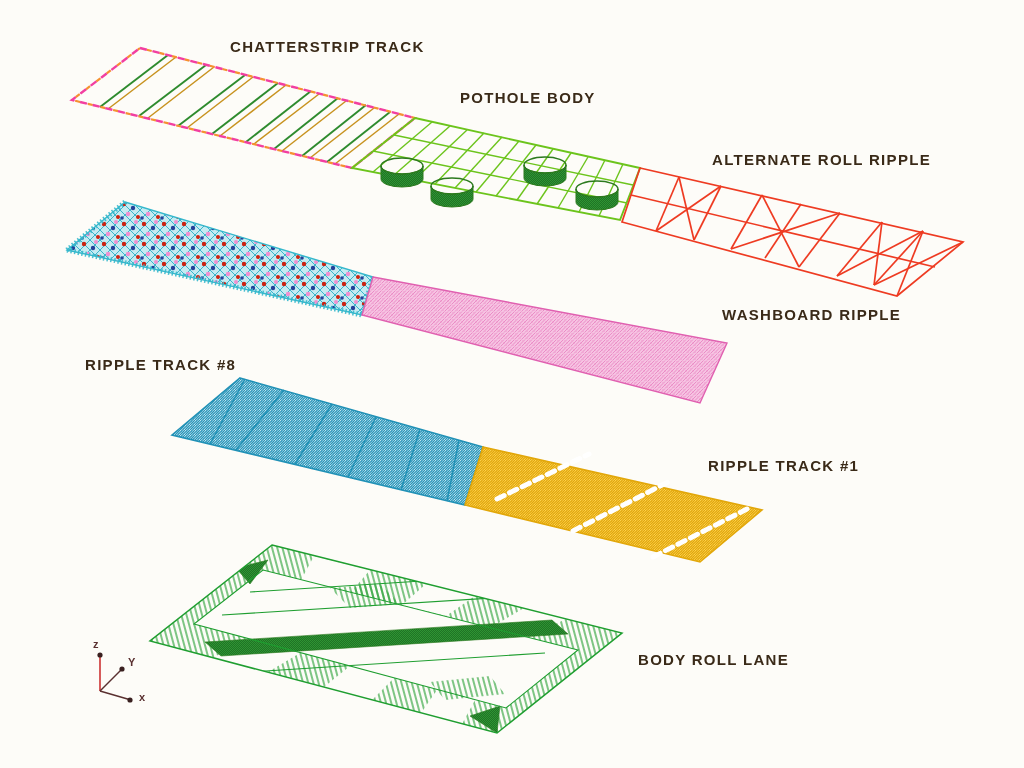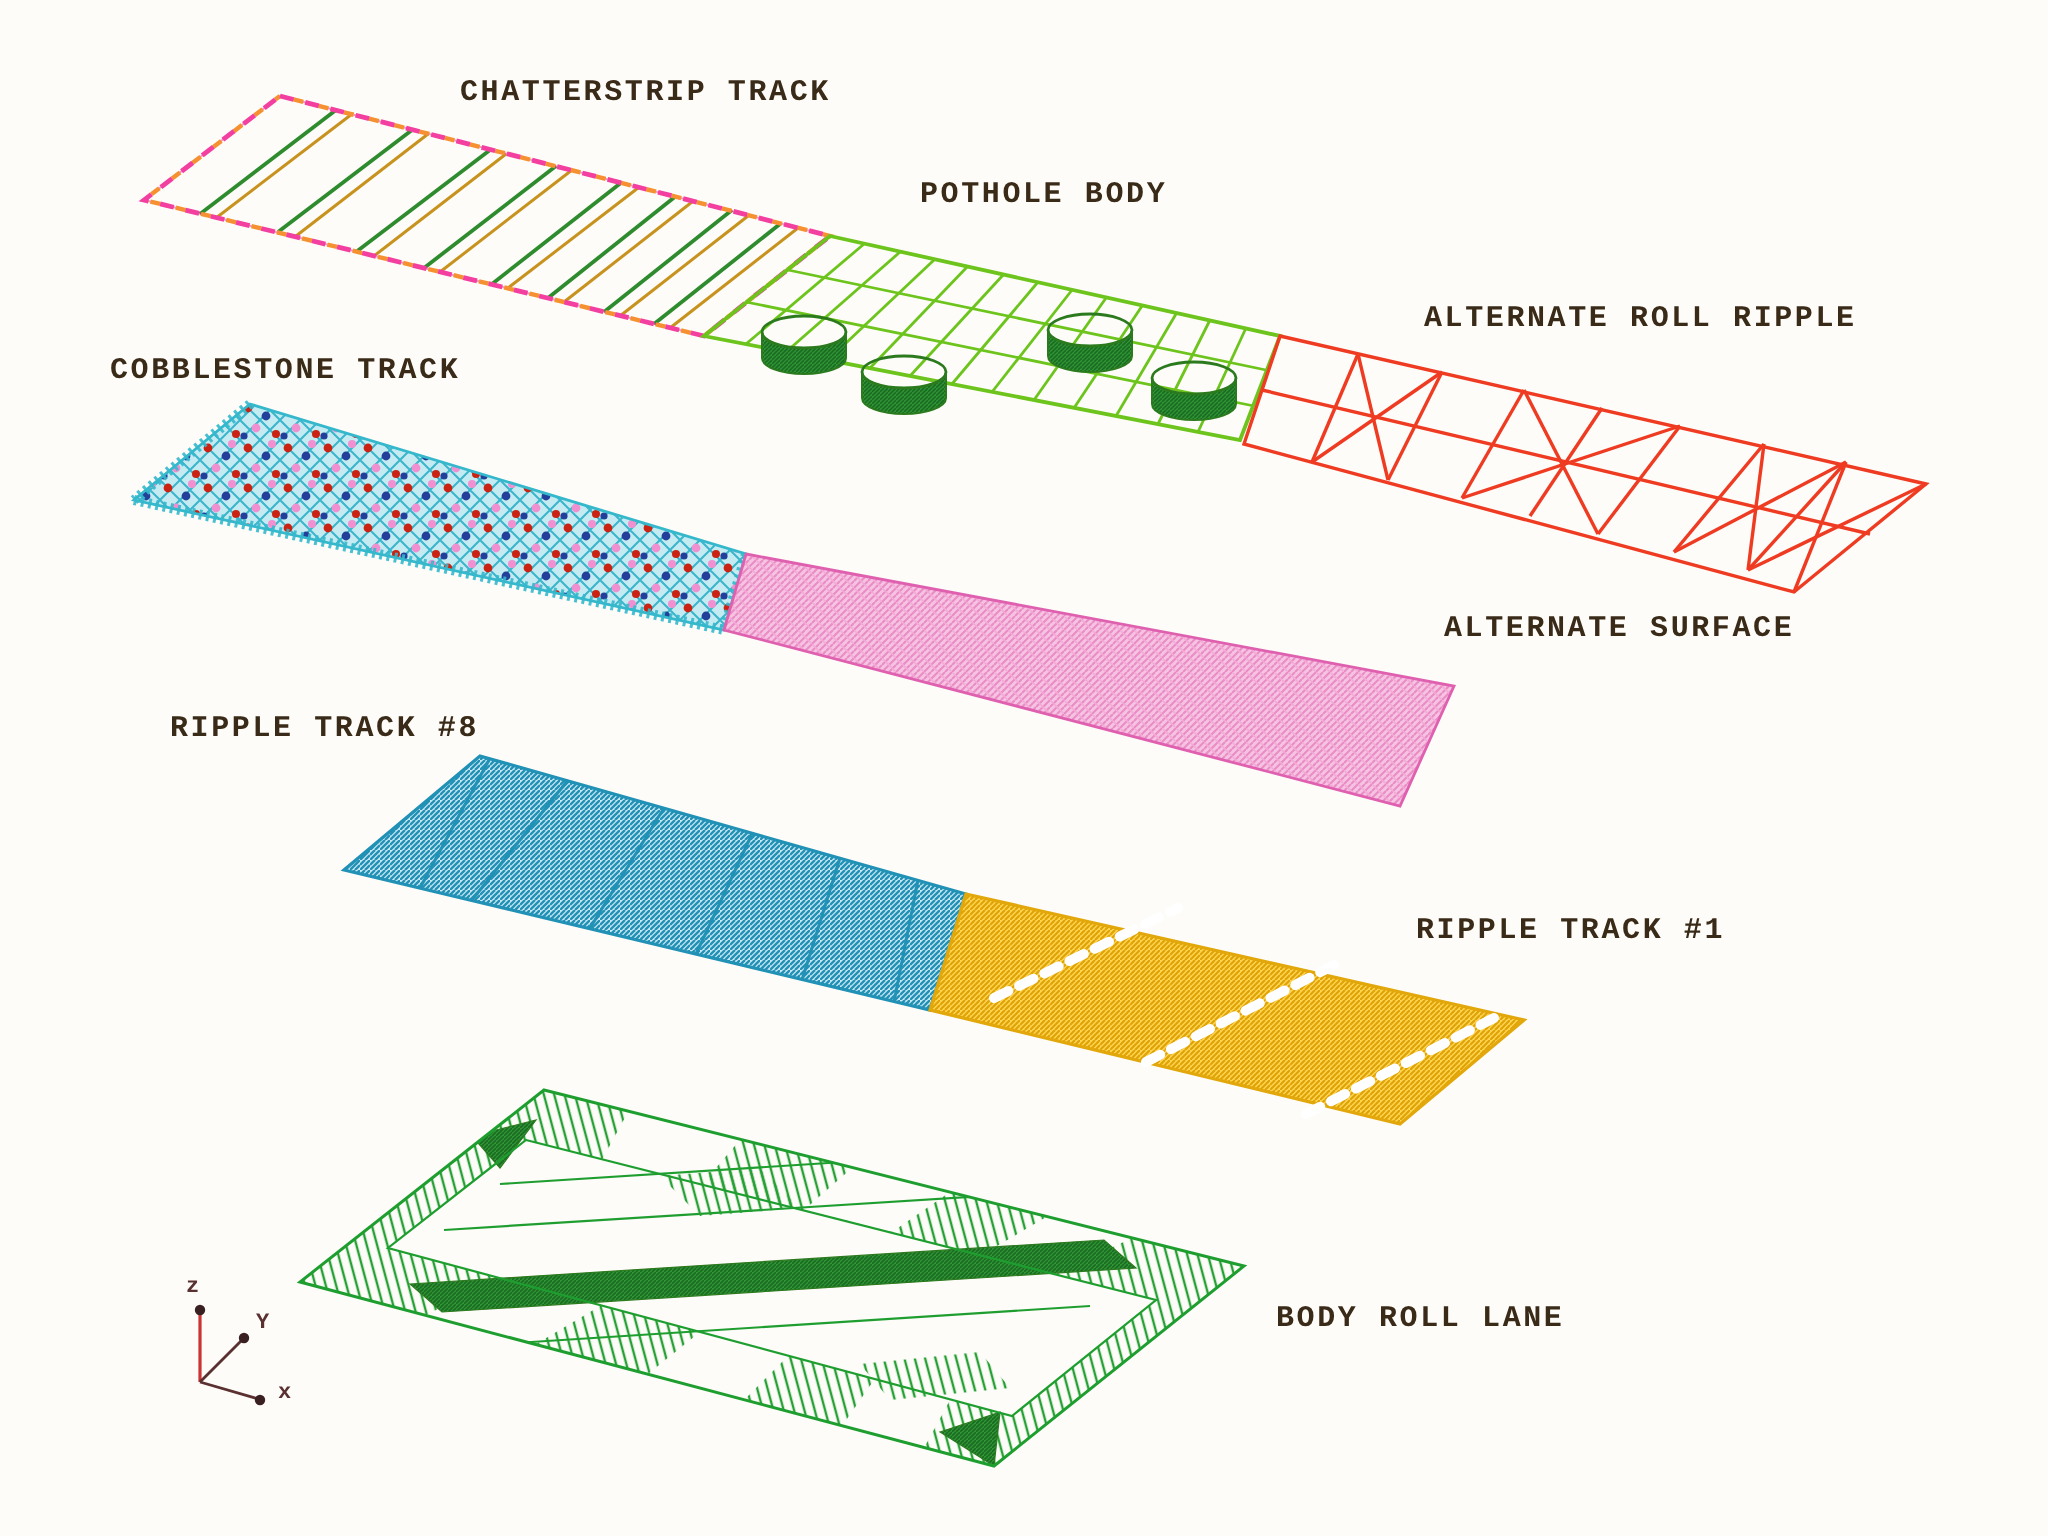--- a/index.html
+++ b/index.html
@@ -1,19 +1,19 @@
 <!DOCTYPE html>
 <html style="--page-bg: #fdfcf8; --label-text: #3a2a18; --chatterstrip-outline: #f23fa0; --chatterstrip-dash: #f59130; --chatterstrip-bar-green: #2e8b2e; --chatterstrip-bar-gold: #c8921e; --pothole-grid: #6cc41c; --pothole-dark: #2c7a1e; --alt-roll: #ee3b22; --cobble-cyan: #35b8cc; --cobble-dot-red: #cc2211; --cobble-dot-blue: #224099; --cobble-dot-pink: #f090d0; --washboard-pink: #f6c3e2; --washboard-edge: #e060b0; --ripple3-blue: #2191b6; --ripple4-gold: #e2a70a; --body-twist-green: #1f9e30; --axis-red: #cc3333; --axis-dark: #5a3030;"><head>
 <meta charset="utf-8">
 <style>
   html,body{margin:0;padding:0;}
   #stage{
     position:relative;width:1024px;height:768px;overflow:hidden;
     background:var(--page-bg,#fdfcf8);
-    font-family:Liberation Mono, monospace;
+    font-family:Liberation Sans, sans-serif;
     text-align:center;
   }
   #figure-svg{position:absolute;left:0;top:0;}
   .lbl{
     position:absolute;
     font-weight:bold;font-size:15px;letter-spacing:1.3px;
     color:var(--label-text,#3a2a18);white-space:nowrap;
   }
   .axis-lbl{
     position:absolute;font-weight:bold;font-size:11px;
@@ -230,22 +230,21 @@
       <line class="ax-xy" x1="100" y1="691" x2="131" y2="700"></line>
       <circle class="ax-dot" cx="100" cy="655" r="2.6"></circle>
       <circle class="ax-dot" cx="122" cy="669" r="2.6"></circle>
       <circle class="ax-dot" cx="130" cy="700" r="2.6"></circle>
     </g>
   </svg>
 
   <div class="lbl" style="left:230px;top:38px">CHATTERSTRIP TRACK</div>
   <div class="lbl" style="left:460px;top:89px">POTHOLE BODY</div>
   <div class="lbl" style="left:712px;top:151px">ALTERNATE ROLL RIPPLE</div>
-  <div class="lbl" style="left:55px;top:177px">COBBLESTONE TRACK</div>
-  <div class="lbl" style="left:722px;top:306px">ALTERNATE SURFACE</div>
+  <div class="lbl" style="left:722px;top:306px">WASHBOARD RIPPLE</div>
   <div class="lbl" style="left:85px;top:356px">RIPPLE TRACK #8</div>
   <div class="lbl" style="left:708px;top:457px">RIPPLE TRACK #1</div>
   <div class="lbl" style="left:638px;top:651px">BODY ROLL LANE</div>
 
   <div class="axis-lbl" style="left:93px;top:638px">z</div>
   <div class="axis-lbl" style="left:128px;top:656px">Y</div>
   <div class="axis-lbl" style="left:139px;top:691px">x</div>
 </div>
 
 </body></html>

